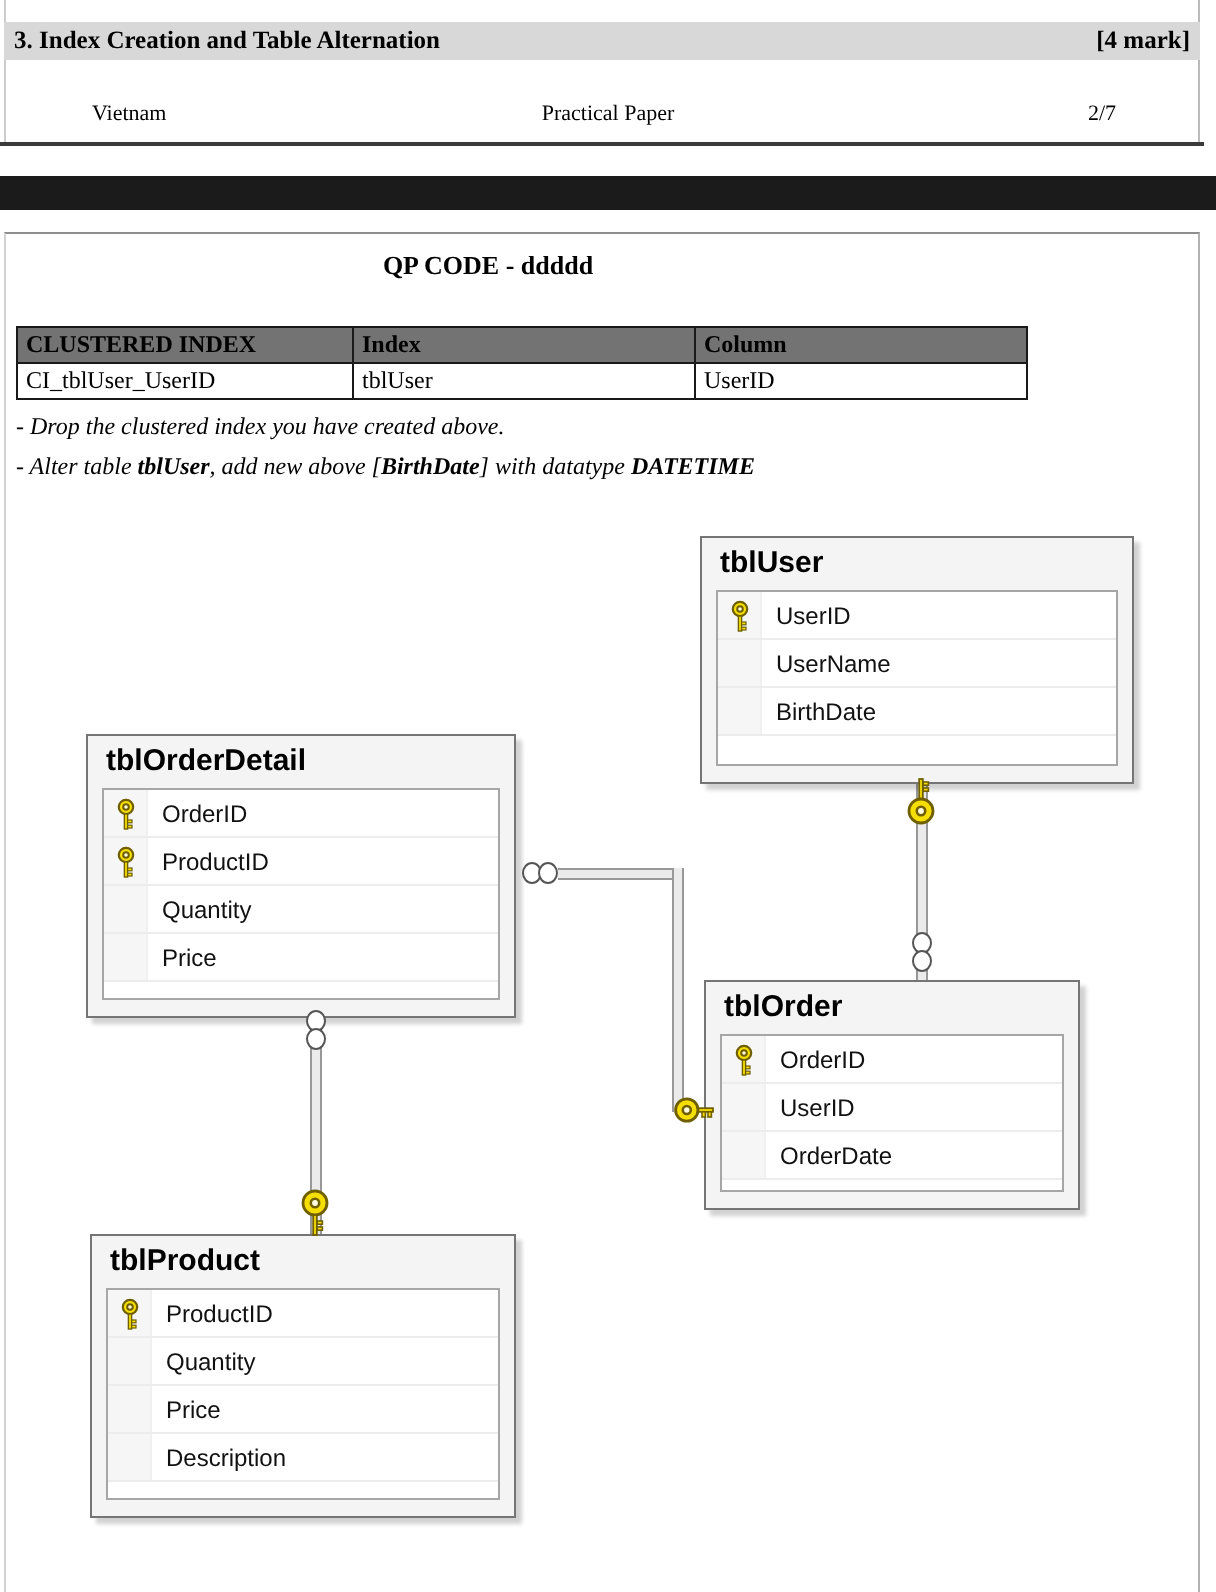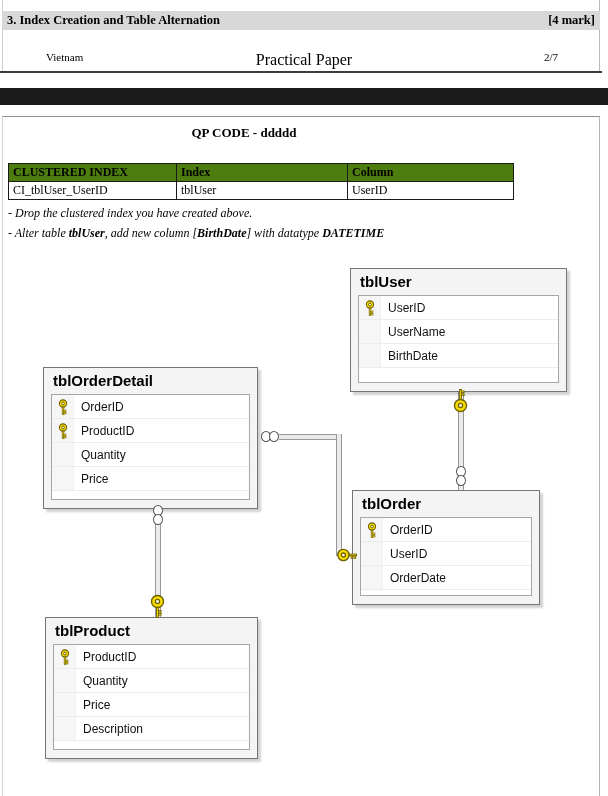--- a/index.html
+++ b/index.html
@@ -7,34 +7,34 @@
     width:608px;height:796px;position:relative;overflow:hidden;
     background:#ffffff;font-family:"Liberation Serif", serif;color:#000;
   }
   
   .page2-frame{position:absolute;left:2px;top:0;width:598px;height:72px;
     border-left:1px solid #cccccc;border-right:1px solid #bbbbbb;box-sizing:border-box;}
   .section-band{position:absolute;left:2px;top:11px;width:598px;height:19px;
     background:#d8d8d8;display:flex;justify-content:space-between;align-items:center;
     box-sizing:border-box;padding:0 5px;font-weight:bold;font-size:12.5px;}
   .pfooter-left{position:absolute;top:51px;left:46px;font-size:11px;}
-  .pfooter-center{position:absolute;top:51px;left:0;width:608px;text-align:center;font-size:16px;}
+  .pfooter-center{position:absolute;top:51px;left:0;width:608px;text-align:center;font-size:11px;}
   .pfooter-right{position:absolute;top:51px;right:50px;font-size:11px;}
   .page2-rule{position:absolute;left:0;top:71px;width:602px;border-top:2px solid #3a3a3a;}
   
   .separator-bar{position:absolute;left:0;top:88px;width:608px;height:17px;background:#1b1b1b;}
   
   .page3-frame{position:absolute;left:2px;top:116px;width:598px;height:680px;box-sizing:border-box;
     border-top:1px solid #8f8f8f;border-left:1px solid #d2d2d2;border-right:1px solid #b2b2b2;}
   .qp-title{position:absolute;top:125px;left:0;width:488px;text-align:center;
     font-weight:bold;font-size:13px;}
   table.idx{position:absolute;left:8px;top:163px;border-collapse:collapse;table-layout:fixed;}
   table.idx td,table.idx th{border:1px solid #1a1a1a;font-size:12px;text-align:left;
     padding:1px 4px 1px 4px;height:14px;overflow:hidden;white-space:nowrap;}
-  table.idx th{background:#4d7c0f;font-weight:bold;}
+  table.idx th{background:#737373;font-weight:bold;}
   .c1{width:159px;} .c2{width:162px;} .c3{width:157px;}
   .instructions{position:absolute;left:8px;top:206px;font-size:12px;}
   .instructions .iline{margin:0 0 5px 0;font-style:italic;}
   .instructions b{font-weight:bold;}
   
   .db-table{position:absolute;background:#f4f4f4;border:1px solid #757575;
     box-shadow:3px 3px 2px rgba(0,0,0,0.18);box-sizing:border-box;z-index:2;}
   .db-title{font-family:"Liberation Sans", sans-serif;font-weight:bold;font-size:15px;
     padding:4px 8px 3px 9px;height:19px;box-sizing:content-box;}
   .db-grid{margin:0 7px 8px 7px;background:#ffffff;border:1px solid #a6a6a6;}
@@ -102,21 +102,21 @@
   <tr>
     <td>CI_tblUser_UserID</td>
     <td>tblUser</td>
     <td>UserID</td>
   </tr>
 </tbody>
   </table>
 
 <div class="instructions">
   <div class="iline">- Drop the clustered index you have created above.</div>
-  <div class="iline"><span>- Alter table </span><b>tblUser</b><span>, add new column [</span><b>BirthDate</b><span>] with datatype </span><b>DATETIME</b></div>
+  <div class="iline"><span>- Alter table </span><b>tblUser</b><span>, add new above [</span><b>BirthDate</b><span>] with datatype </span><b>DATETIME</b></div>
 </div>
 
 <div class="cline v" id="conn-user-order"></div>
 <div class="cline v" id="conn-od-product"></div>
 <div class="cline h" id="conn-od-order-h"></div>
 <div class="cline v" id="conn-od-order-v"></div>
 
 <div class="inf horiz" id="inf-od-order">
   <span class="inf-circle"></span>
     <span class="inf-circle"></span>

